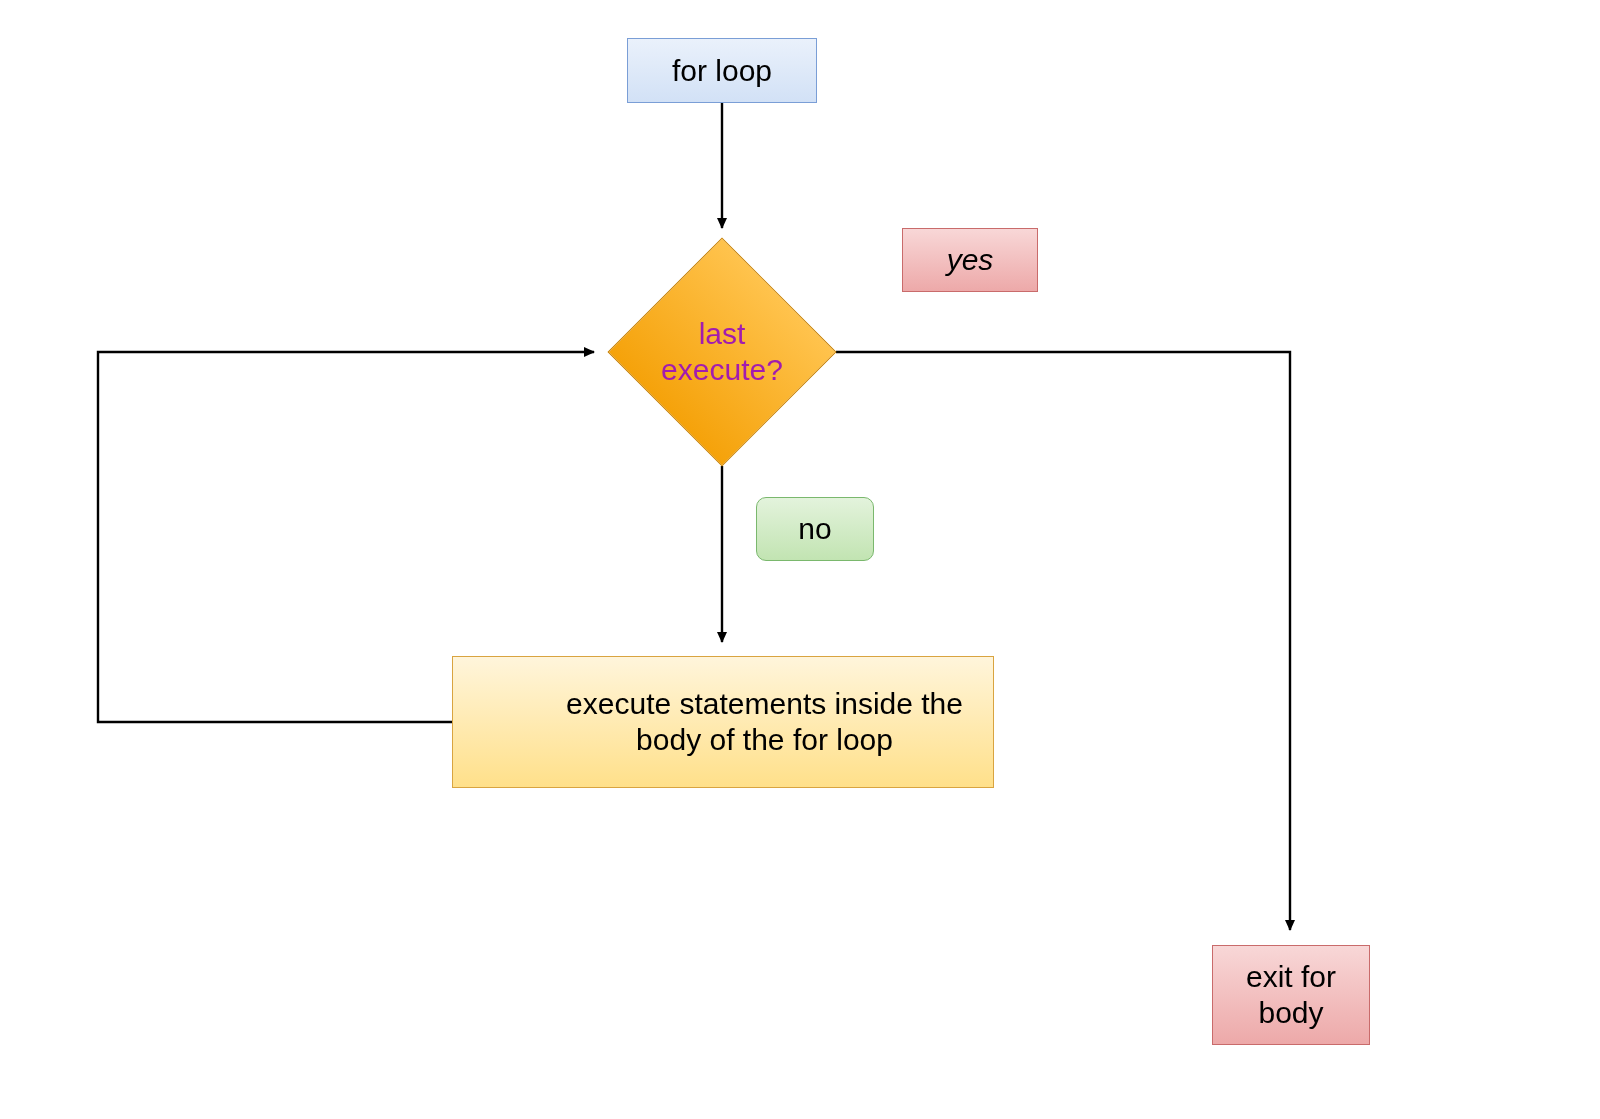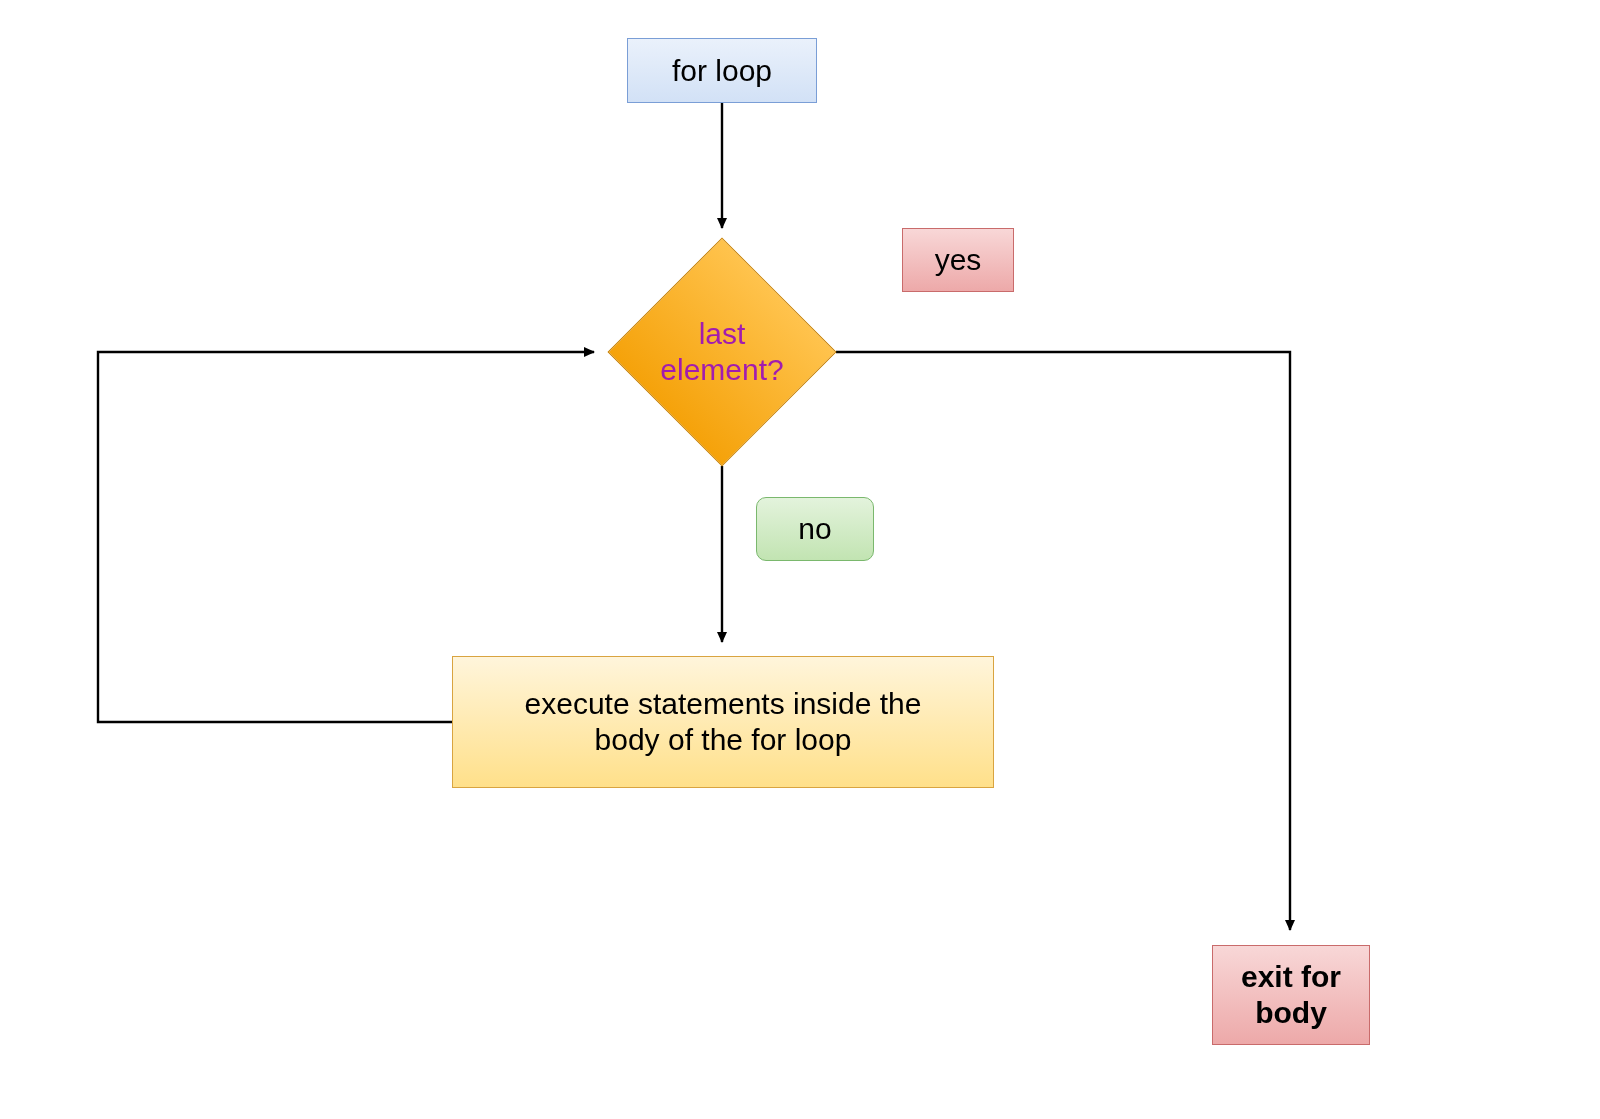--- a/index.html
+++ b/index.html
@@ -2,21 +2,21 @@
 <html><head>
 <meta charset="utf-8">
 <style>
   html,body{margin:0;padding:0;width:1600px;height:1119px;background:#fff;font-family:Arial,Helvetica,sans-serif;}
   .stage{position:relative;width:1600px;height:1119px;}
   svg{position:absolute;left:0;top:0;}
   .box{position:absolute;border:1px solid #000;display:flex;align-items:center;justify-content:center;text-align:center;font-size:30px;line-height:1.2;color:#000;box-sizing:border-box;padding:6px 10px;}
   .blue{background:linear-gradient(#eaf1fb,#d2e1f6);border-color:#7a9ed6;}
   .red{background:linear-gradient(#f8d7d7,#eda9a9);border-color:#c96b6b;}
   .green{background:linear-gradient(#e3f3dc,#c2e4b2);border-color:#7ab86d;border-radius:10px;}
-  .yellow{background:linear-gradient(#fff5db,#ffe08a);border-color:#d9a440;padding:18px 30px;}
+  .yellow{background:linear-gradient(#fff5db,#ffe08a);border-color:#d9a440;padding:18px 30px;justify-content:flex-end;}
   .diamond-wrap{position:absolute;pointer-events:none;}
   .diamond{width:100%;height:100%;transform:rotate(45deg);background:linear-gradient(#ffc34d,#f5a20a);border:1px solid #c67f00;box-sizing:border-box;}
   .diamond-label{position:absolute;left:50%;top:50%;transform:translate(-50%,-50%);text-align:center;font-size:30px;line-height:1.2;color:#a21caf;white-space:nowrap;}
 </style>
 </head>
 <body>
 <div class="stage">
 
 <svg width="1600" height="1119">
   <defs>
@@ -34,38 +34,38 @@
 
 <div class="box blue" style="left:627px;top:38px;width:190px;height:65px;">
   <span>for loop</span>
 </div>
 
 <div class="diamond-wrap" style="left:641px;top:271px;width:162px;height:162px;">
   <div class="diamond"></div>
 </div>
 <div class="diamond-label" style="left:722px;top:352px;">
   <span>last</span><br>
-  <span>element?</span>
+  <span>execute?</span>
 </div>
 
-<div class="box red" style="left:902px;top:228px;width:112px;height:64px;">
+<div class="box red" style="left:902px;top:228px;width:136px;height:64px;font-style:italic;">
   <span>yes</span>
 </div>
 
 <div class="box green" style="left:756px;top:497px;width:118px;height:64px;">
   <span>no</span>
 </div>
 
 <div class="box yellow" style="left:452px;top:656px;width:542px;height:132px;">
   <div>
     <span>execute statements inside the</span><br>
     <span>body of the for loop</span>
   </div>
 </div>
 
-<div class="box red" style="left:1212px;top:945px;width:158px;height:100px;font-weight:bold;">
+<div class="box red" style="left:1212px;top:945px;width:158px;height:100px;">
   <div>
     <span>exit for</span><br>
     <span>body</span>
   </div>
 </div>
 
 </div>
 
 </body></html>

